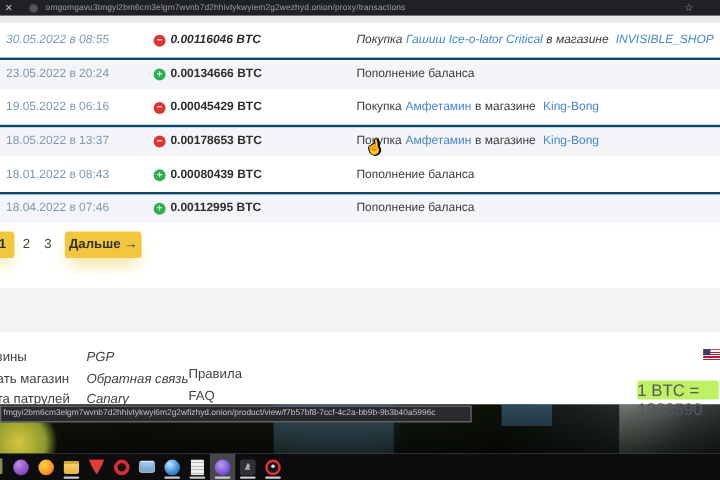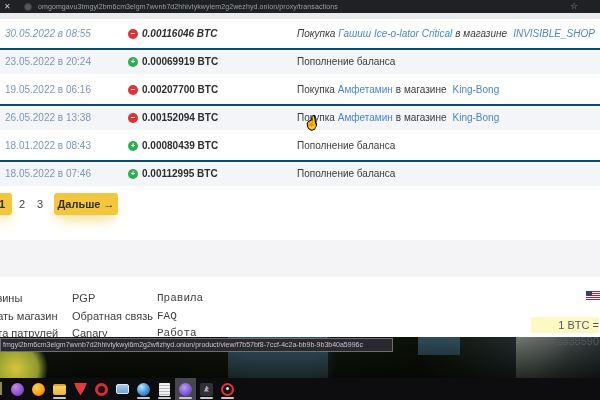--- a/index.html
+++ b/index.html
@@ -41,28 +41,28 @@
   .p2 { left:17px; width:10px; font-weight:normal; color:#444; }
   .p3 { left:35px; width:10px; font-weight:normal; color:#444; }
   .pnext { left:54px; width:64px; }
 
   
   .grayband { position:absolute; top:240px; left:0; width:600px; height:37px; background:#f4f4f6; z-index:4; }
 
   
   .footcol { position:absolute; font-size:11px; color:#3f3f3f; line-height:17.5px; z-index:5; white-space:nowrap; }
   .fc1 { left:-28px; top:290px; }
-  .fc2 { left:72px; top:290px; }
-  .fc3 { left:157px; top:290px;font-family:Liberation Mono, monospace; }
+  .fc2 { left:72px; top:290px;font-style:italic; }
+  .fc3 { left:157px; top:304px; }
   .footcol div { cursor:pointer; }
   .flag { position:absolute; left:586px; top:291px; width:14px; height:9px; z-index:5;
           background:repeating-linear-gradient(#b22234 0 1px, #f6f6f6 1px 2px); }
   .flag .canton { position:absolute; left:0; top:0; width:6px; height:5px; background:#3c3b6e; }
-  .btcbox { position:absolute; left:531px; top:317px; width:68px; height:16px; background:#fef9c3;
-            border-radius:2px; font-size:11px; color:#56565c; text-align:right; line-height:16px; z-index:5; }
+  .btcbox { position:absolute; left:531px; top:317px; width:68px; height:16px; background:#bef264;
+            border-radius:2px; font-size:14px; color:#56565c; text-align:left; line-height:16px; z-index:5; }
 
   
   .desktop { position:absolute; top:337px; left:0; width:600px; height:41px; background:
       linear-gradient(90deg,#26301b 0%, #1d2715 18%, #222c18 38%, #4684b8 42%, #447fb3 52%, #223019 56%, #18220f 70%, #44525a 86%, #aeb6bc 100%); }
   .sky1 { position:absolute; left:228px; top:0; width:100px; height:41px;
           background:linear-gradient(#5f9fd4,#8abbe0); opacity:0.9; }
   .sky2 { position:absolute; left:418px; top:0; width:42px; height:18px; background:#6aa6d8; opacity:0.85; }
   .trees { position:absolute; left:0; top:0; width:600px; height:41px;
            background:linear-gradient(rgba(20,28,12,0.55), rgba(10,14,6,0.85)); mix-blend-mode:multiply; }
   .snow { position:absolute; left:516px; top:0; width:84px; height:41px;
@@ -123,55 +123,55 @@
       <span class="tx-sign debit">−</span>
       <span class="tx-amount">0.00116046 BTC</span>
       <span class="tx-desc">
         <span>Покупка</span><span class="lnk">Гашиш Ice-o-lator Critical</span><span class="conn">в магазине</span><span class="lnk">INVISIBLE_SHOP</span>
       </span>
     </div>
 
     <div class="txrow tint">
       <span class="tx-date">23.05.2022 в 20:24</span>
       <span class="tx-sign credit">+</span>
-      <span class="tx-amount">0.00069919 BTC</span>
+      <span class="tx-amount">0.00134666 BTC</span>
       <span class="tx-desc">
         <span>Пополнение баланса</span>
       </span>
     </div>
 
     <div class="txrow">
       <span class="tx-date">19.05.2022 в 06:16</span>
       <span class="tx-sign debit">−</span>
-      <span class="tx-amount">0.00207700 BTC</span>
+      <span class="tx-amount">0.00045429 BTC</span>
       <span class="tx-desc">
         <span>Покупка</span><span class="lnk">Амфетамин</span><span class="conn">в магазине</span><span class="lnk">King-Bong</span>
       </span>
     </div>
 
     <div class="txrow tint">
-      <span class="tx-date">26.05.2022 в 13:38</span>
+      <span class="tx-date">18.05.2022 в 13:37</span>
       <span class="tx-sign debit">−</span>
-      <span class="tx-amount">0.00152094 BTC</span>
+      <span class="tx-amount">0.00178653 BTC</span>
       <span class="tx-desc">
         <span>Покупка</span><span class="lnk">Амфетамин</span><span class="conn">в магазине</span><span class="lnk">King-Bong</span>
       </span>
     </div>
 
     <div class="txrow">
       <span class="tx-date">18.01.2022 в 08:43</span>
       <span class="tx-sign credit">+</span>
       <span class="tx-amount">0.00080439 BTC</span>
       <span class="tx-desc">
         <span>Пополнение баланса</span>
       </span>
     </div>
 
     <div class="txrow tint">
-      <span class="tx-date">18.05.2022 в 07:46</span>
+      <span class="tx-date">18.04.2022 в 07:46</span>
       <span class="tx-sign credit">+</span>
       <span class="tx-amount">0.00112995 BTC</span>
       <span class="tx-desc">
         <span>Пополнение баланса</span>
       </span>
     </div>
 
   </div>
 
   <div class="pager">

